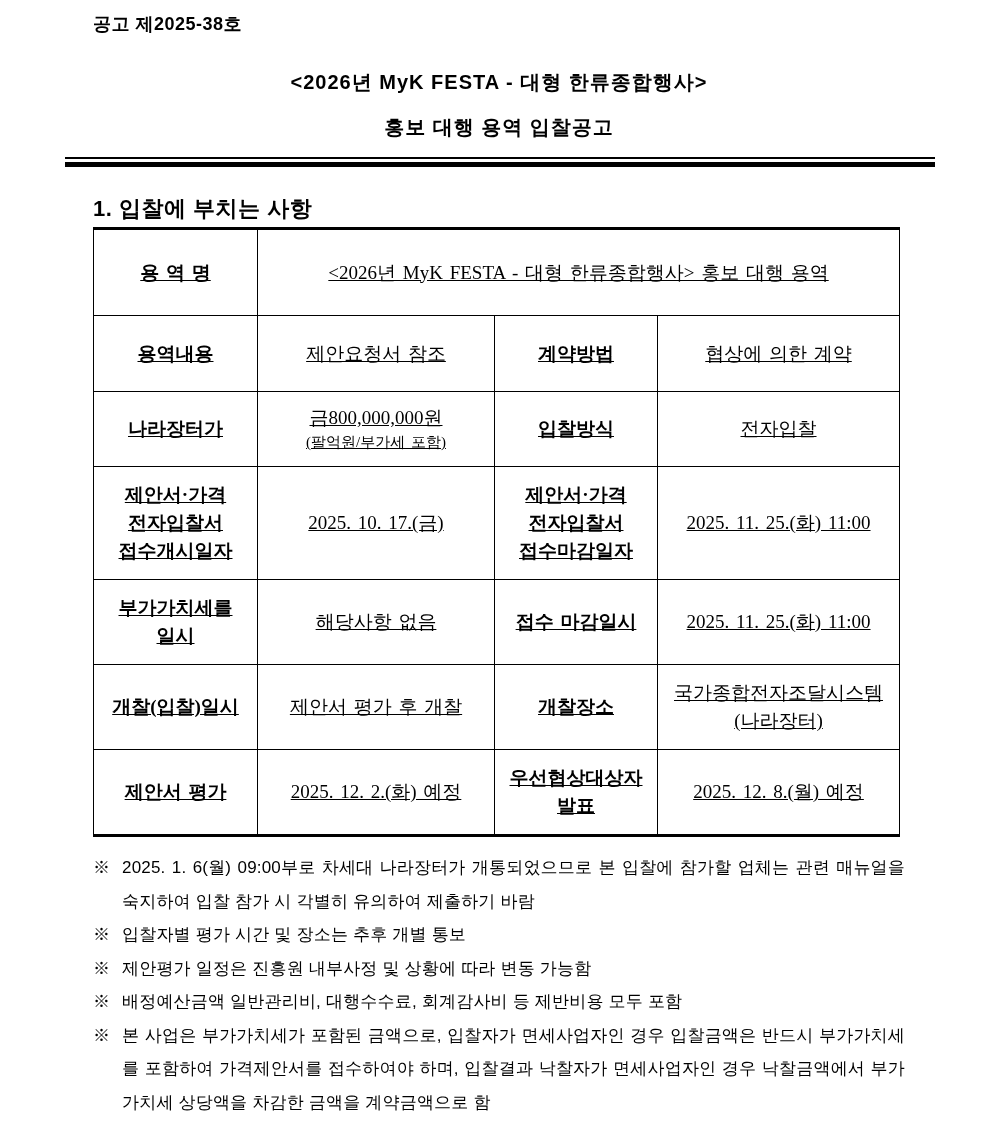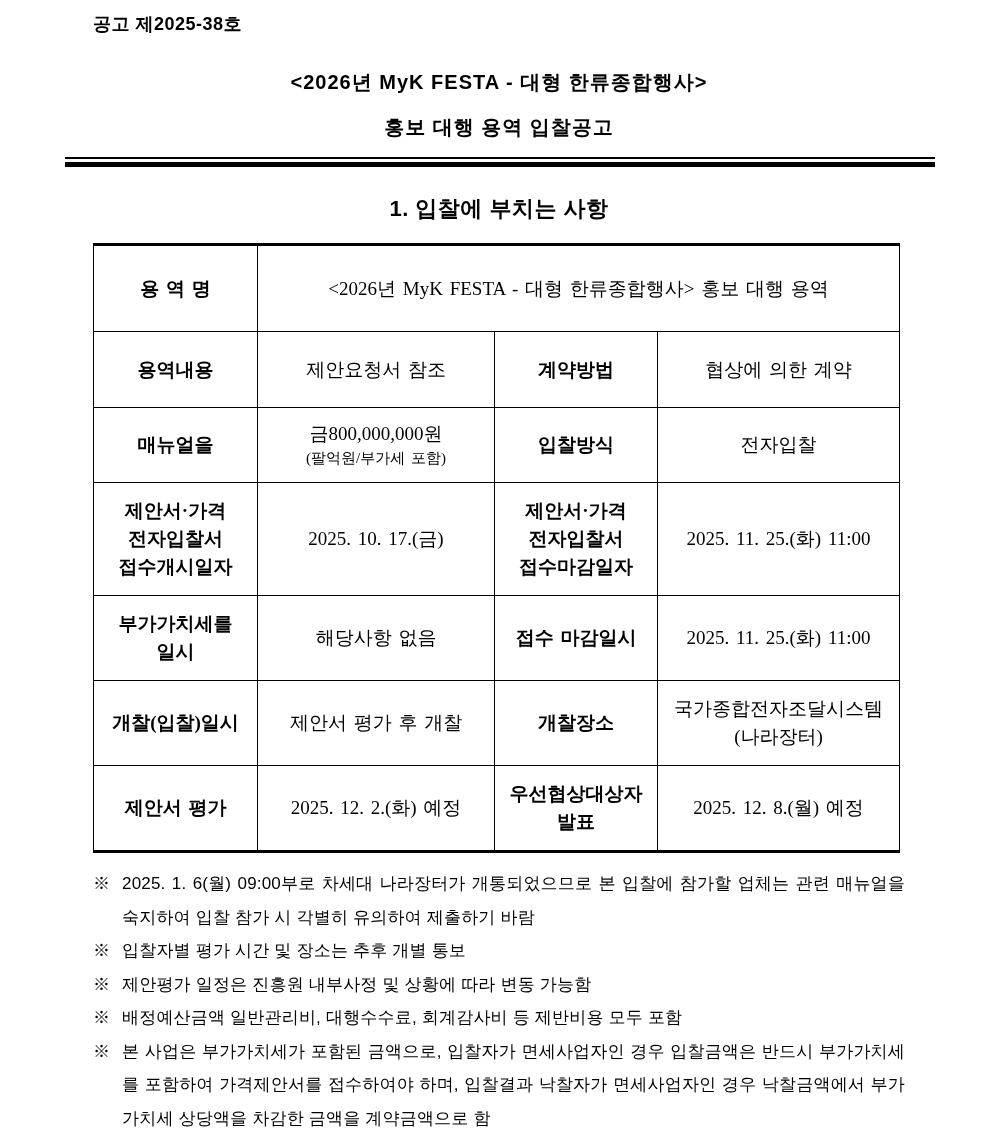--- a/index.html
+++ b/index.html
@@ -23,32 +23,33 @@
 
   .double-rule {
     margin: 7px -30px 0 -28px;
     height: 3px;
     border-top: 2px solid #000;
     border-bottom: 5px solid #000;
   }
 
   .section-heading {
     margin-top: 27px;
-    font-size: 22px; font-weight: bold; letter-spacing: 0.5px; text-align: center;
+    font-size: 22px; font-weight: bold; letter-spacing: 0.5px;
   }
 
   table.bid-table {
-    margin-top: 19px;
+    margin-top: 3px;
     width: 806px;
     border-collapse: collapse;
     table-layout: fixed;
     font-family: "Liberation Serif", serif;
     font-size: 19px;
     border-top: 3px solid #000;
     border-bottom: 3px solid #000;
+    text-decoration: underline;
   }
   .bid-table td {
     border: 1.5px solid #000;
     text-align: center;
     vertical-align: middle;
     padding: 2px 4px;
     word-spacing: 2px;
   }
   .bid-table td.hd { font-weight: bold; }
   .bid-table td.pre { white-space: pre-line; line-height: 28px; padding: 14px 2px; }
@@ -99,21 +100,21 @@
         <td class="hd">용 역 명</td>
         <td colspan="3">&lt;2026년 MyK FESTA - 대형 한류종합행사&gt; 홍보 대행 용역</td>
       </tr>
       <tr class="r3">
         <td class="hd">용역내용</td>
         <td>제안요청서 참조</td>
         <td class="hd">계약방법</td>
         <td>협상에 의한 계약</td>
       </tr>
       <tr class="r4">
-        <td class="hd">매뉴얼을</td>
+        <td class="hd">나라장터가</td>
         <td>
           <span class="main">금800,000,000원</span>
           <span class="sub">(팔억원/부가세 포함)</span>
         </td>
         <td class="hd">입찰방식</td>
         <td>전자입찰</td>
       </tr>
       <tr class="r5">
         <td class="hd pre">제안서·가격
 전자입찰서

